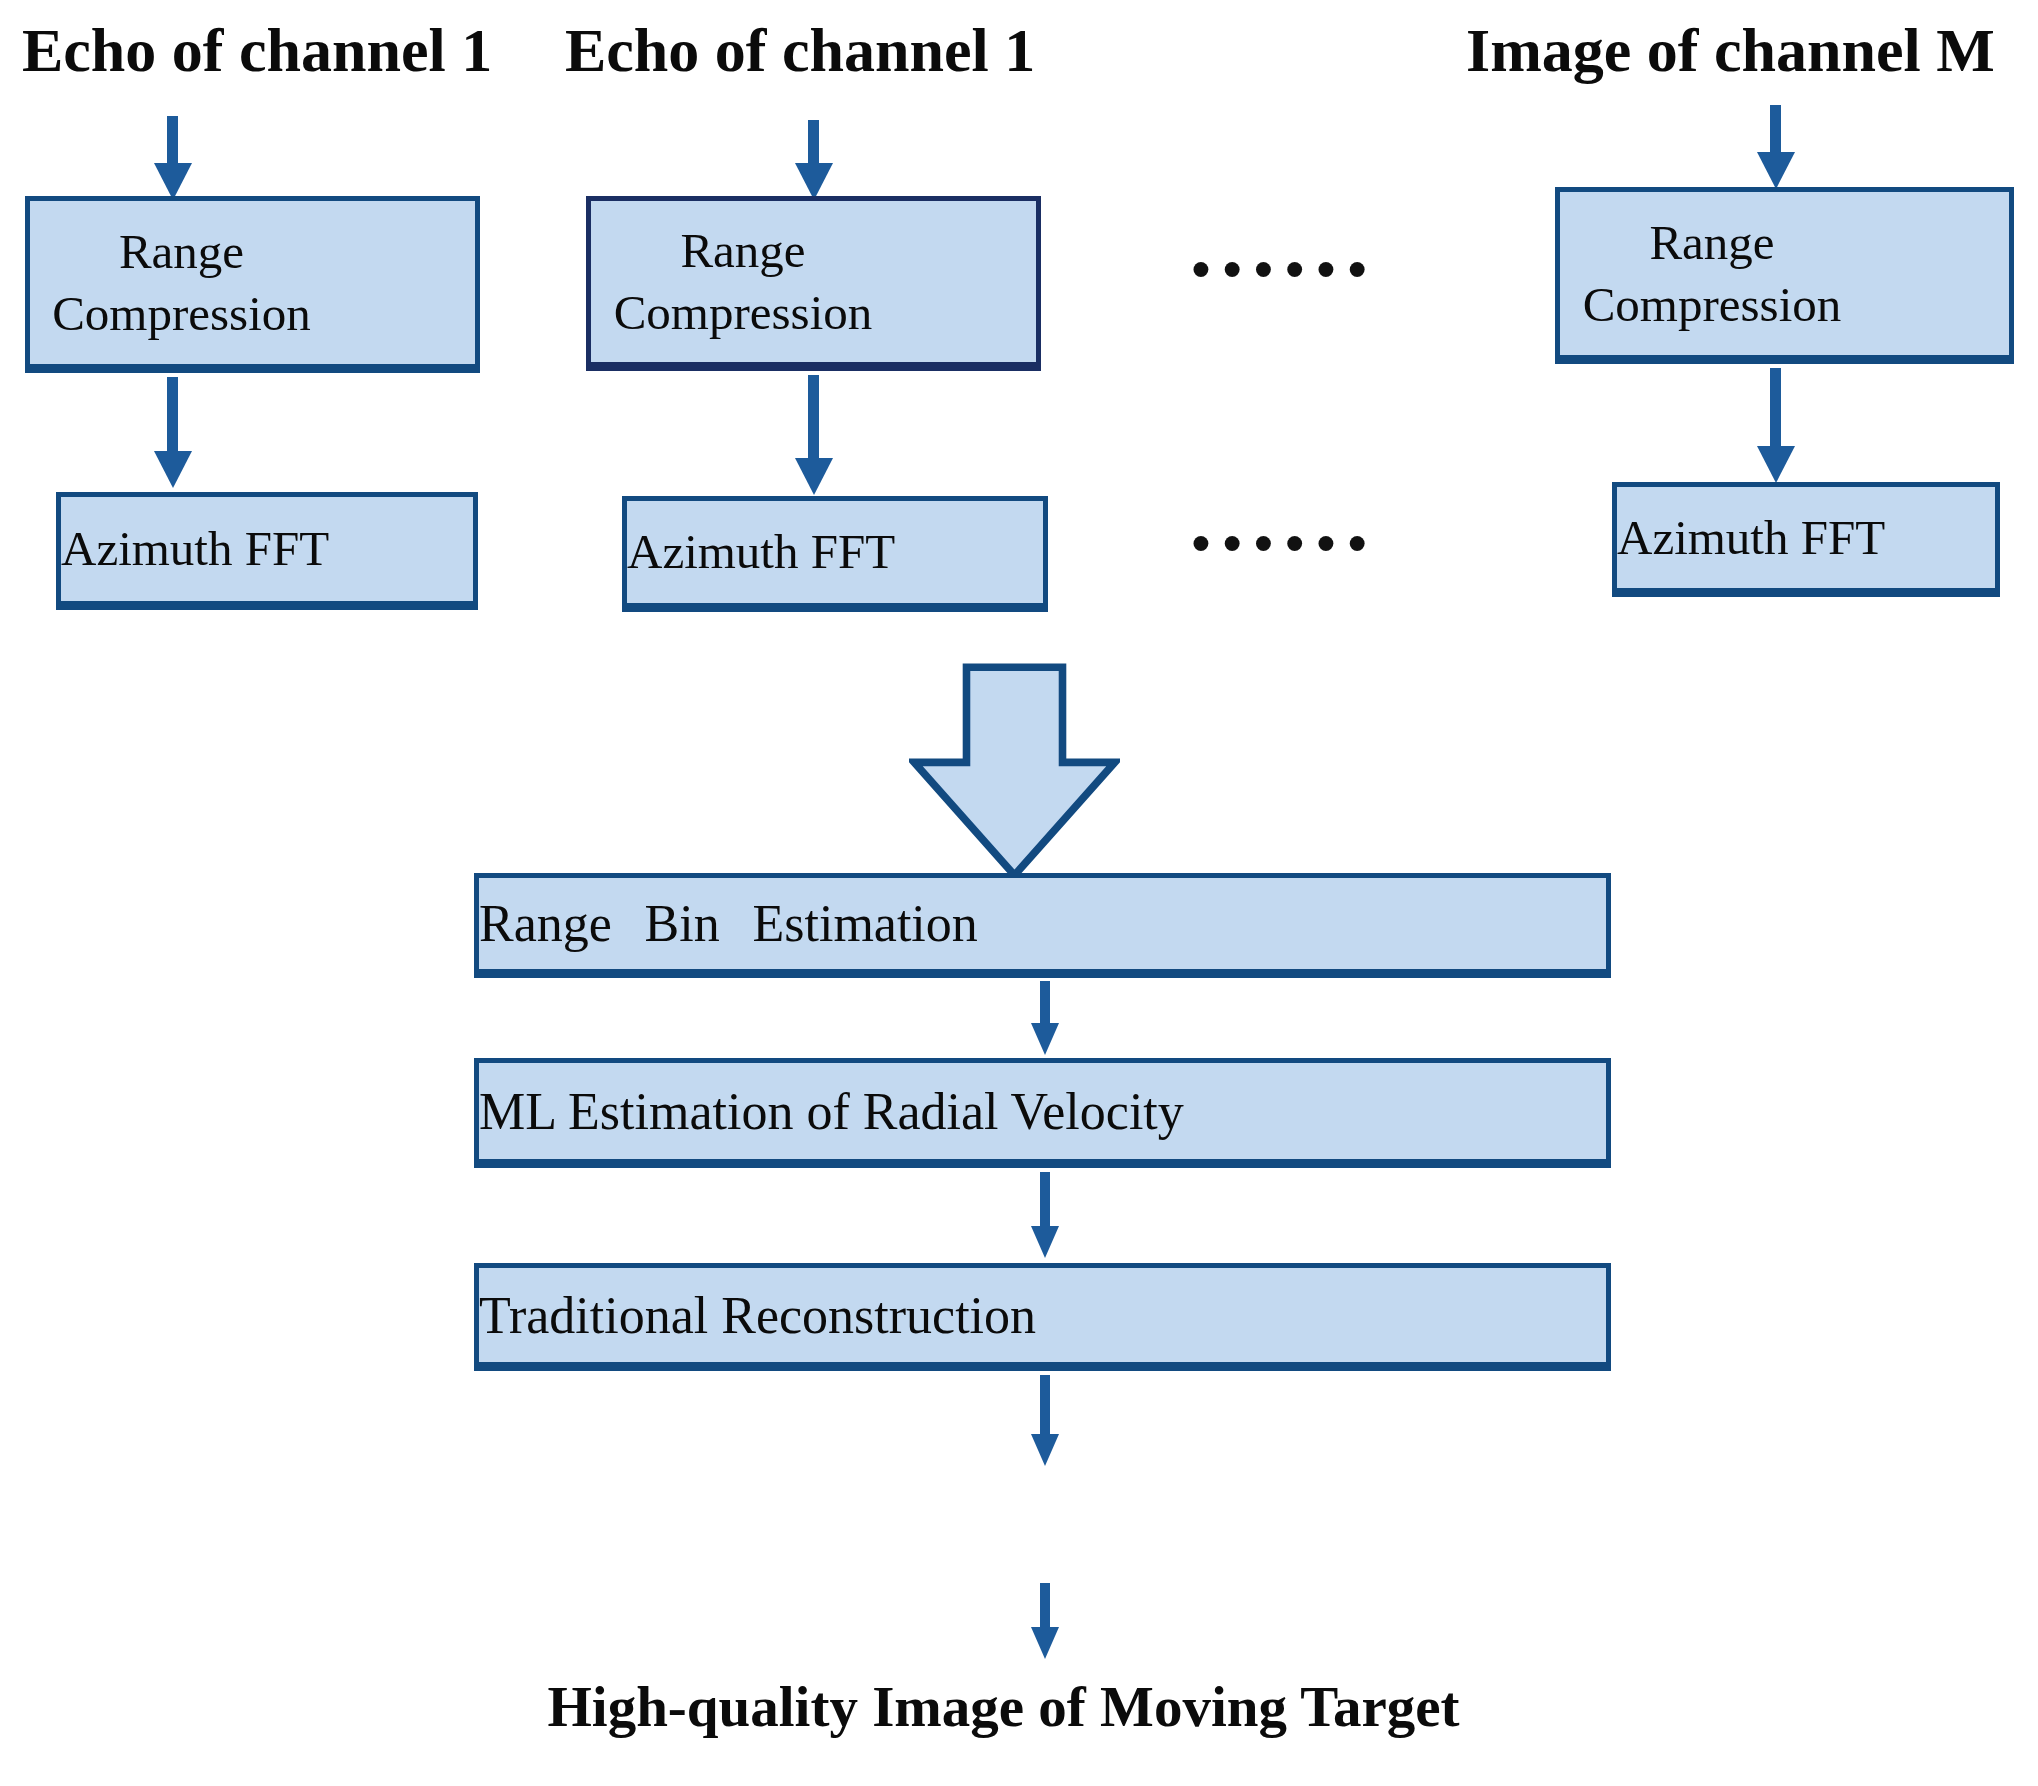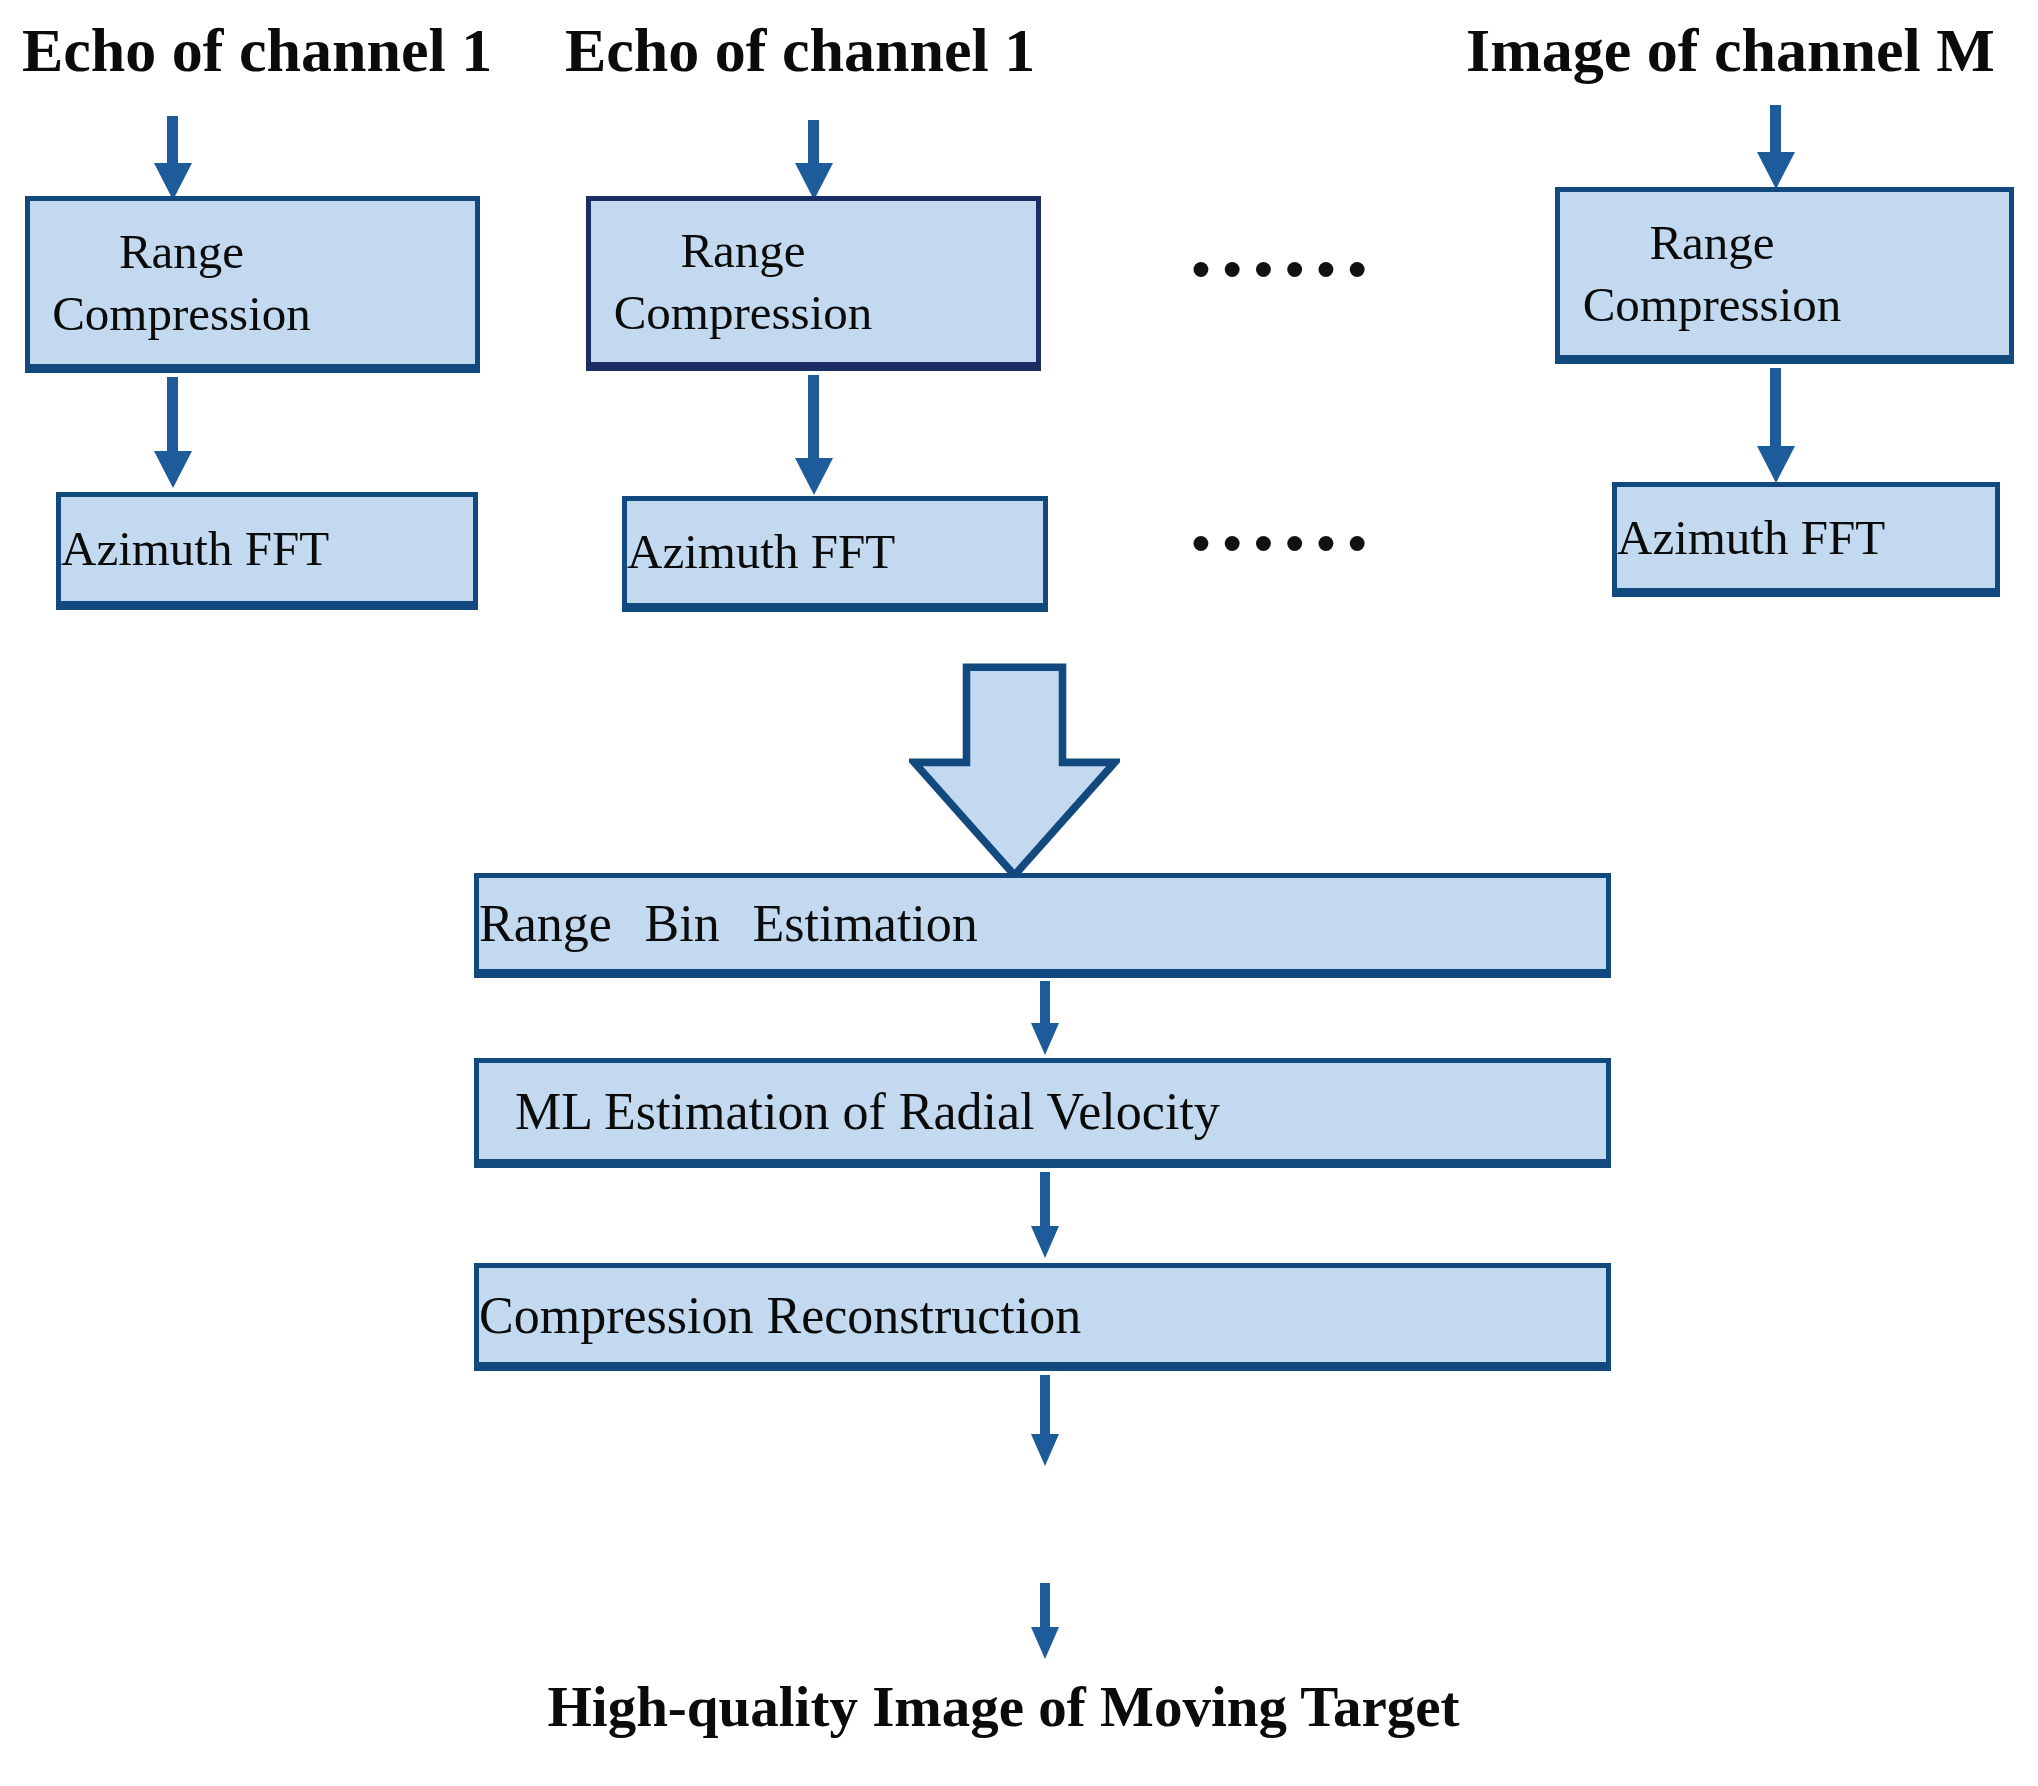--- a/index.html
+++ b/index.html
@@ -67,21 +67,21 @@
   .rc-3{left:1555px;top:187px;width:459px;height:177px;}
   .rc-text{max-width:304px;}
   .fft-1{left:56px;top:492px;width:422px;height:118px;}
   .fft-2{left:622px;top:496px;width:426px;height:116px;}
   .fft-3{left:1612px;top:482px;width:388px;height:115px;}
   .pipe{
     left:474px;width:1137px;
     font-size:52px;
   }
   .pipe-1{top:873px;height:105px;word-spacing:0.38em;}
-  .pipe-2{top:1058px;height:110px;padding-left:36px;}
+  .pipe-2{top:1058px;height:110px;}
   .pipe-3{top:1263px;height:108px;}
   .pipe-4{top:1471px;height:108px;}
   
   .varrow{
     position:absolute;
     width:39px;
     display:flex;
     flex-direction:column;
     align-items:center;
   }
@@ -190,21 +190,21 @@
 
   <div class="fbox pipe pipe-2">
     <span>ML Estimation of Radial Velocity</span>
   </div>
   <div class="varrow thin" style="left:1025px;top:1172px;height:86px;">
     <div class="shaft"></div>
     <div class="head"></div>
   </div>
 
   <div class="fbox pipe pipe-3">
-    <span>Compression Reconstruction</span>
+    <span>Traditional Reconstruction</span>
   </div>
   <div class="varrow thin" style="left:1025px;top:1375px;height:91px;">
     <div class="shaft"></div>
     <div class="head"></div>
   </div>
 
   <div class="varrow thin" style="left:1025px;top:1583px;height:76px;">
     <div class="shaft"></div>
     <div class="head"></div>
   </div>

